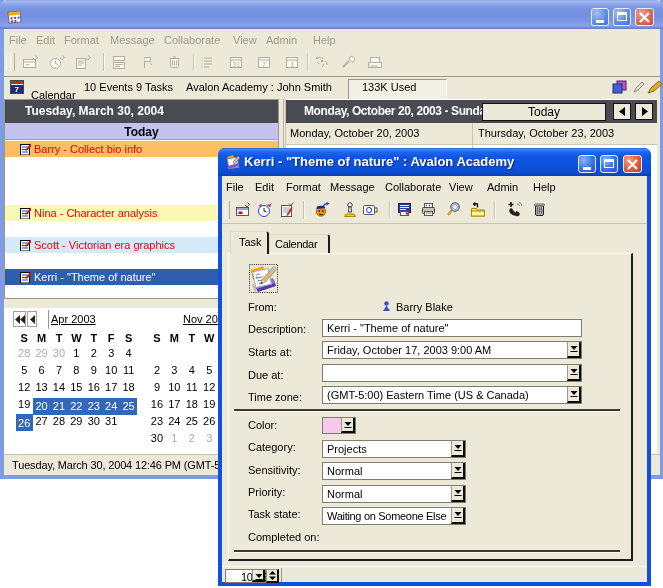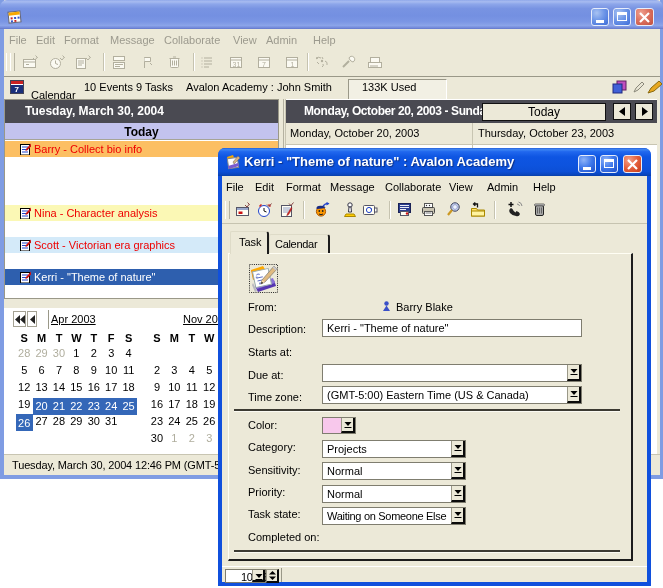--- a/index.html
+++ b/index.html
@@ -531,20 +531,29 @@
         <path d="M1 10 L4.5 4.5 L8 10 Z" fill="#3a50c8"></path>
       </svg>
   <span class="ab" style="left:167px;top:47px">Barry Blake</span>
 
   <span class="lbl" style="top:69px">Description:</span>
   <div class="field" style="top:65px;width:260px;height:18px">
         <span class="tx">Kerri - "Theme of nature"</span>
       </div>
 
   <span class="lbl" style="top:92px">Starts at:</span>
+  <div class="field" style="top:87px;width:260px;height:18px">
+        <span class="tx">Friday, October 17, 2003 9:00 AM</span>
+    <div class="dd">
+          <svg width="8" height="8">
+            <path d="M0.5 1 h7 l-3.5 4 z" fill="#000"></path>
+            <rect x="0.5" y="6" width="7" height="1" fill="#000"></rect>
+          </svg>
+        </div>
+      </div>
 
   <span class="lbl" style="top:115px">Due at:</span>
   <div class="field" style="top:110px;width:260px;height:18px">
     <div class="dd">
           <svg width="8" height="8">
             <path d="M0.5 1 h7 l-3.5 4 z" fill="#000"></path>
             <rect x="0.5" y="6" width="7" height="1" fill="#000"></rect>
           </svg>
         </div>
       </div>

